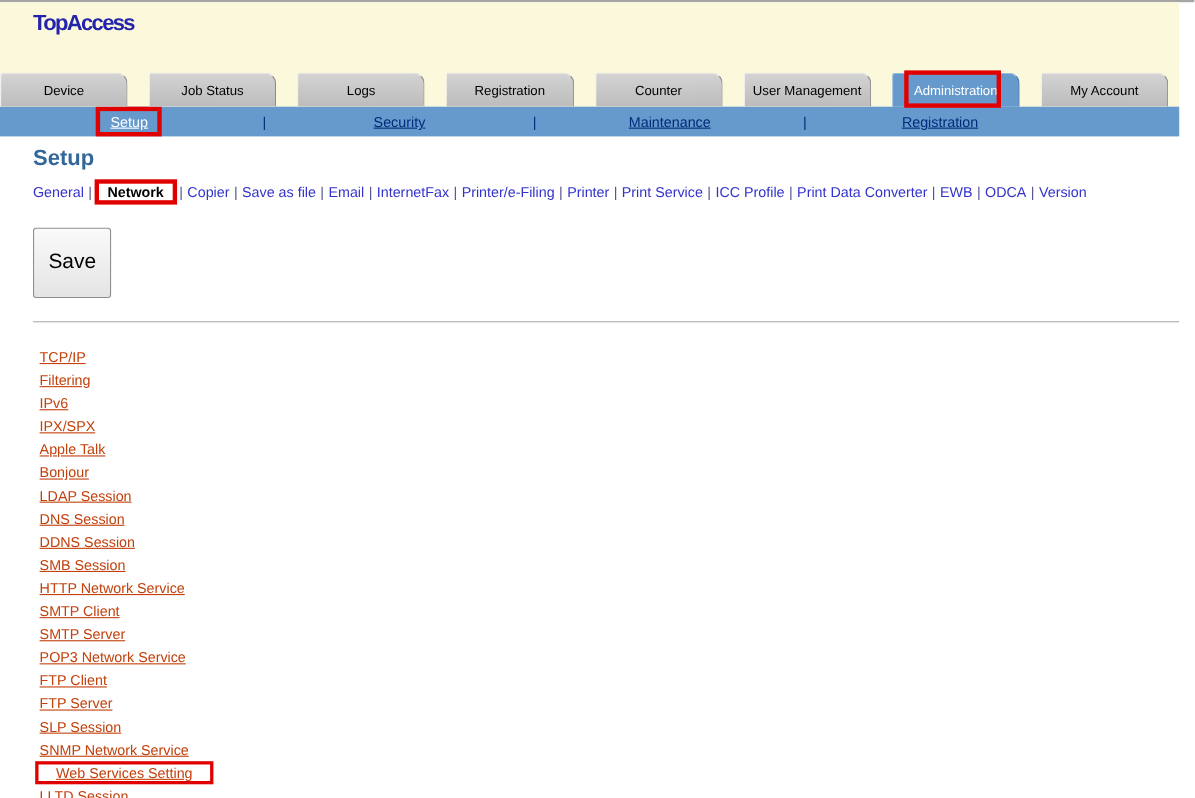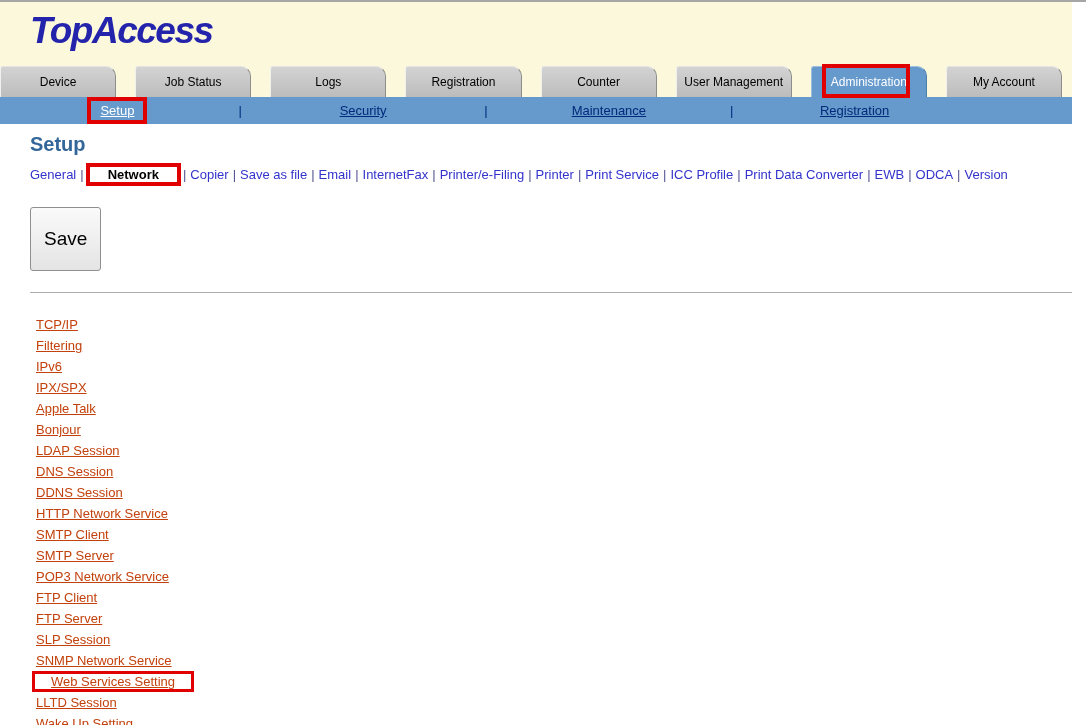--- a/index.html
+++ b/index.html
@@ -6,21 +6,21 @@
   html, body { margin: 0; padding: 0; background: #ffffff; }
   body { font-family: "Liberation Sans", sans-serif; width: 1086px; }
 
   .top-line { height: 2px; background: #a6a6a6; width: 1086px; }
   .page { width: 1072px; }
 
   
   .header { background: #fbf8db; height: 60px; position: relative; }
   .logo {
     position: absolute; left: 30px; top: 8px;
-    font-size: 37px; font-weight: bold; font-style: italic;
+    font-size: 20px; font-weight: bold; 
     color: #2323ab; letter-spacing: -1.5px;
   }
 
   
   .tab-row {
     background: #fbf8db; height: 35px;
     display: flex; align-items: flex-end; gap: 19px; padding-right: 10px;
   }
   .tab {
     flex: 1; height: 31px; line-height: 30px; text-align: center;
@@ -57,21 +57,21 @@
 
   
   .page-heading {
     margin: 9px 0 0 30px; font-size: 20px; font-weight: bold; color: #336699;
   }
   .subnav { margin: 11px 0 0 30px; font-size: 13px; white-space: nowrap; }
   .subnav-link { color: #3333cc; cursor: pointer; }
   .subnav-sep { color: #52528f; margin: 0 4px; }
   .subnav-link.current {
     color: #000; font-weight: bold; text-decoration: none;
-    display: inline-block; border: 4px solid #e10000; padding: 0 18px; margin: -4px -2px;
+    display: inline-block; border: 4px solid #e10000; padding: 0 8px; margin: -4px -2px;
   }
 
   .save-btn {
     margin: 25px 0 4px 30px; font-size: 19px; font-family: inherit;
     padding: 20px 13px; color: #000;
     background: linear-gradient(#fafafa, #e4e4e4);
     border: 1px solid #8f8f8f; border-radius: 3px; cursor: pointer;
   }
 
   .rule { border: 0; border-top: 1px solid #adadad; margin: 17px 0 0 30px; }
@@ -126,20 +126,21 @@
     <div class="link-list">
         <div class="link-row"><span class="list-link">TCP/IP</span></div>
         <div class="link-row"><span class="list-link">Filtering</span></div>
         <div class="link-row"><span class="list-link">IPv6</span></div>
         <div class="link-row"><span class="list-link">IPX/SPX</span></div>
         <div class="link-row"><span class="list-link">Apple Talk</span></div>
         <div class="link-row"><span class="list-link">Bonjour</span></div>
         <div class="link-row"><span class="list-link">LDAP Session</span></div>
         <div class="link-row"><span class="list-link">DNS Session</span></div>
         <div class="link-row"><span class="list-link">DDNS Session</span></div>
+        <div class="link-row"><span class="list-link">SMB Session</span></div>
         <div class="link-row"><span class="list-link">HTTP Network Service</span></div>
         <div class="link-row"><span class="list-link">SMTP Client</span></div>
         <div class="link-row"><span class="list-link">SMTP Server</span></div>
         <div class="link-row"><span class="list-link">POP3 Network Service</span></div>
         <div class="link-row"><span class="list-link">FTP Client</span></div>
         <div class="link-row"><span class="list-link">FTP Server</span></div>
         <div class="link-row"><span class="list-link">SLP Session</span></div>
         <div class="link-row"><span class="list-link">SNMP Network Service</span></div>
         <div class="link-row"><span class="list-link annot">Web Services Setting</span></div>
         <div class="link-row"><span class="list-link">LLTD Session</span></div>

